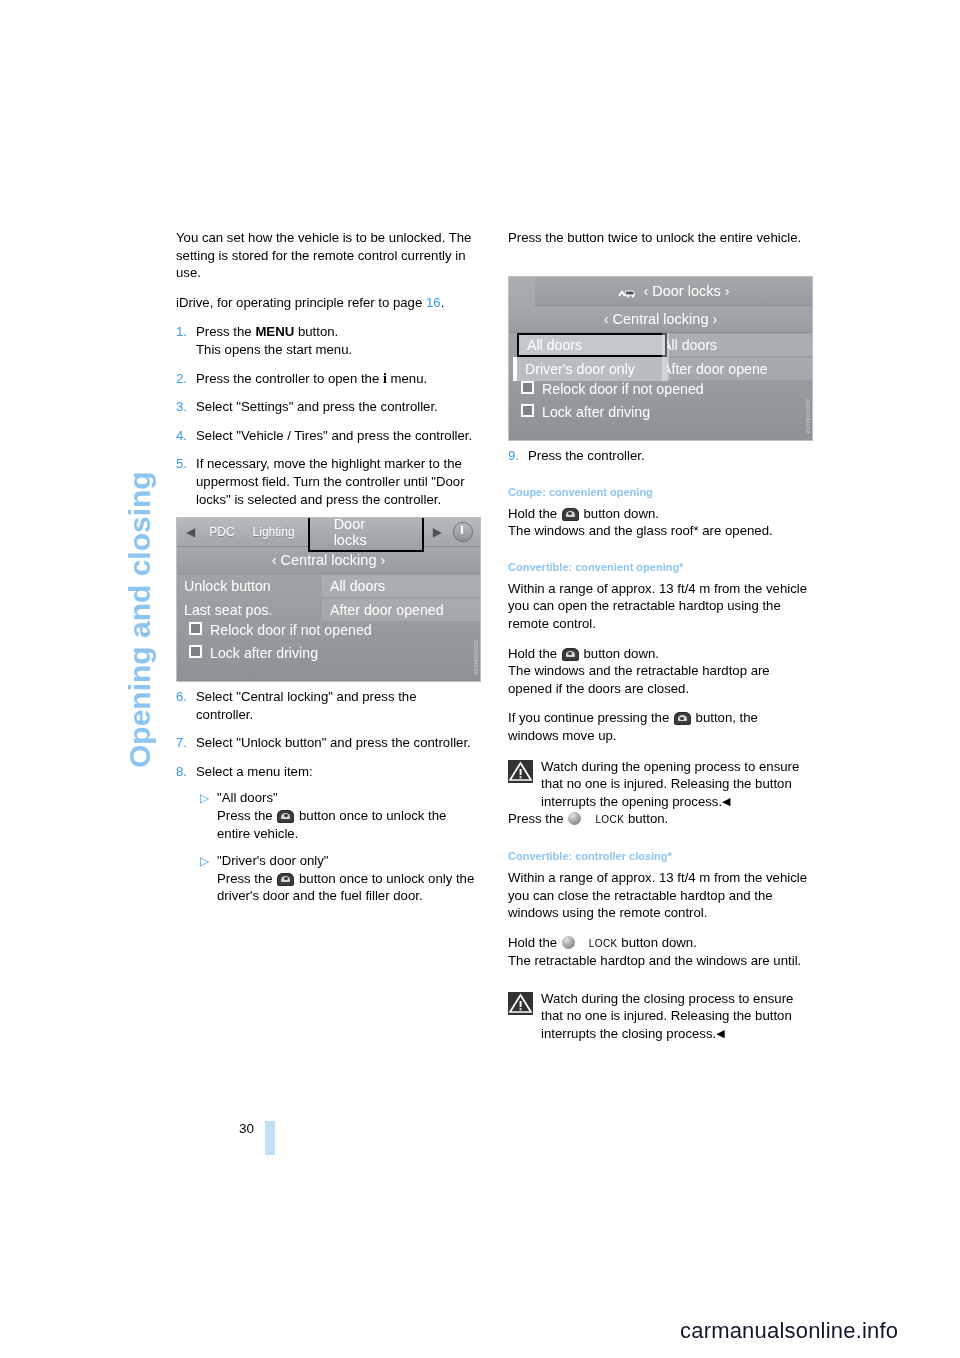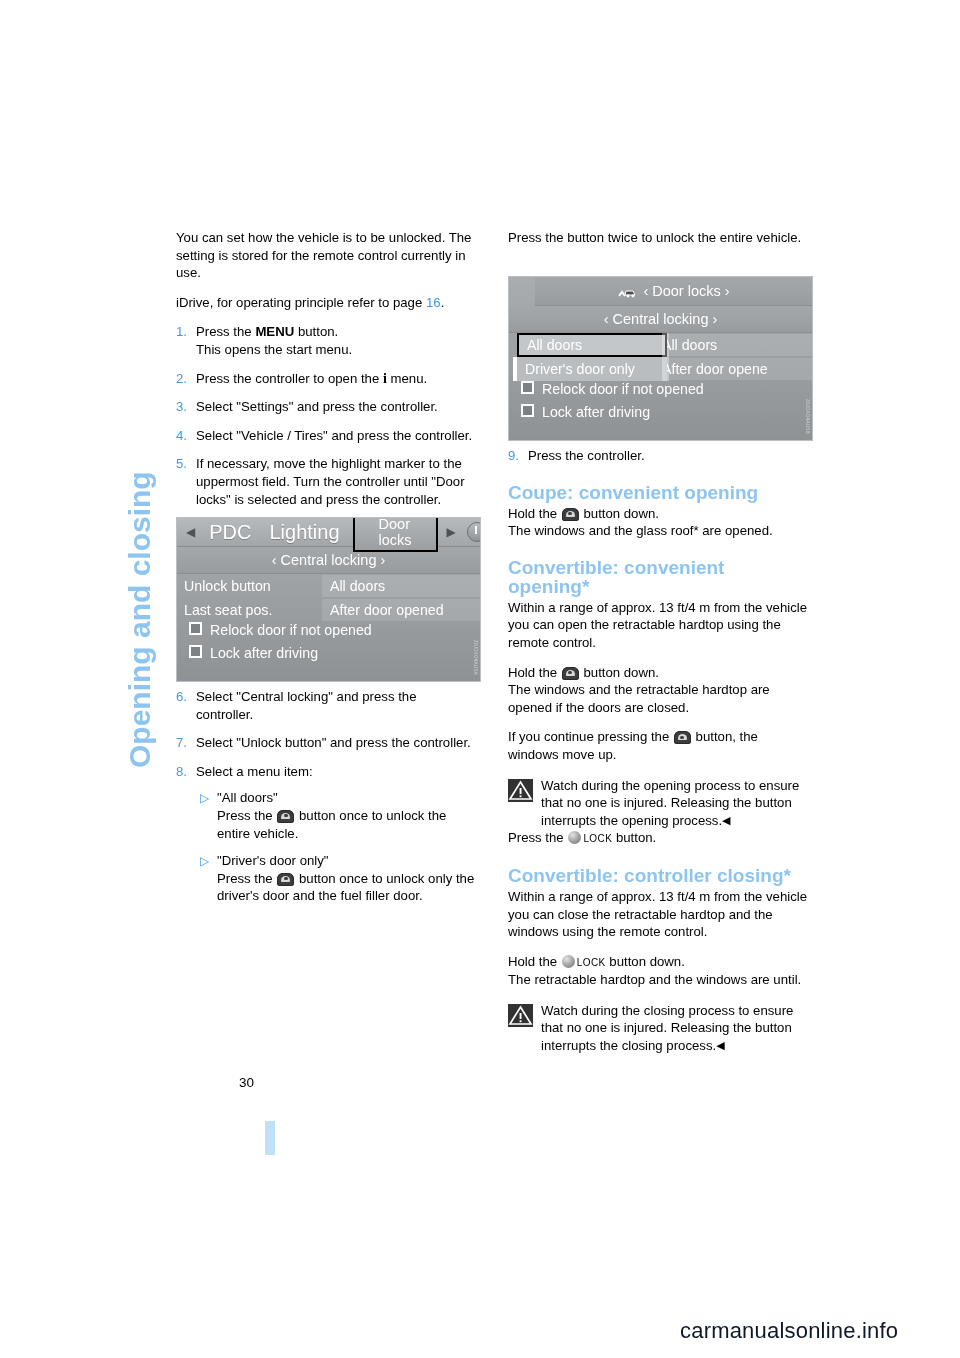--- a/index.html
+++ b/index.html
@@ -81,21 +81,21 @@
   .tri {
     flex: 0 0 17px;
     color: #3d9ae8;
     font-size: 12px;
     line-height: 18px;
   }
   .subtext { flex: 1 1 auto; }
 
   
   h2.head {
-    font-size: 19px;
+    font-size: 11px;
     font-weight: bold;
     color: #8ec5f0;
     margin: 18px 0 3px 0;
     line-height: 19px;
   }
   h2.head.strong {
     color: #2196f3;
   }
 
   .blue { color: #3d9ae8; }
@@ -134,20 +134,21 @@
     width: 13px; height: 13px;
     border-radius: 50%;
     background: radial-gradient(circle at 35% 30%, #e4e4e4 0%, #a9a9a9 45%, #6e6e6e 100%);
     margin: 0 2px 0 1px;
     vertical-align: -2px;
   }
   .lockword {
     font-size: 10px;
     letter-spacing: 0.4px;
     font-family: "Liberation Sans", sans-serif;
+    margin-left: 12px;
   }
   .ic-info {
     font-weight: bold;
     font-family: "Liberation Serif", serif;
     font-size: 14px;
   }
 
   
   .warn {
     margin: 13px 0 0 0;
@@ -191,21 +192,21 @@
     display: flex;
     align-items: center;
     background: linear-gradient(180deg,#b6babd 0%, #a2a6a9 100%);
     border-bottom: 1px solid #878b8e;
     padding: 0 4px;
     box-sizing: border-box;
     position: relative;
   }
   .tab-arrow { font-size: 12px; color: #4f5255; padding: 0 5px; }
   .tab-lbl {
-    font-size: 20px; color: #ffffff;
+    font-size: 12px; color: #ffffff;
     padding: 0 9px; text-shadow: 0 1px 0 rgba(0,0,0,.25);
   }
   .tab-sel {
     font-size: 14.5px;
     color: #ffffff;
     padding: 2px 24px;
     border: 2px solid #000000;
     background: linear-gradient(180deg,#b4b8bb,#9b9fa2);
     margin: 0 4px;
   }
@@ -302,21 +303,21 @@
     font-size: 4.5px;
     color: #cfd2d4;
     writing-mode: vertical-rl;
     letter-spacing: 0.3px;
     line-height: 6px;
   }
 
   
   .pageno {
     position: absolute;
-    left: 239px; top: 1075px;
+    left: 239px; top: 1121px;
     font-size: 13.5px;
     color: #000;
   }
   .pagebar {
     position: absolute;
     left: 265px; top: 1121px;
     width: 10px; height: 34px;
     background: #bfe0f7;
   }
   .watermark {
@@ -521,21 +522,21 @@
     </div>
   </div>
 
   <p class="tight"><span>Press the </span><span class="ic ic-lockdot"></span><span class="lockword">LOCK</span><span> button.</span></p>
 
   <h2 class="head">Convertible: controller closing*</h2>
   <p class="para">Within a range of approx. 13 ft/4 m from the vehicle you can close the retractable hardtop and the windows using the remote control.</p>
   <p class="tight"><span>Hold the </span><span class="ic ic-lockdot"></span><span class="lockword">LOCK</span><span> button down.</span></p>
   <p class="para">The retractable hardtop and the windows are until.</p>
 
-  <div class="warn" style="margin-top:13px;">
+  <div class="warn" style="margin-top:20px;">
     <span class="warn-ico">
       <svg width="25" height="23" viewBox="0 0 25 23">
         <polygon points="12.5,3 23,20 2,20" fill="none" stroke="#ffffff" stroke-width="1.7"></polygon>
         <rect x="11.6" y="9" width="1.9" height="6" fill="#ffffff"></rect>
         <rect x="11.6" y="16.3" width="1.9" height="1.9" fill="#ffffff"></rect>
       </svg>
     </span>
     <div class="warn-body">
       <p><span>Watch during the closing process to ensure that no one is injured. Releasing the button interrupts the closing process.</span><span class="backarrow">◀</span></p>
     </div>

